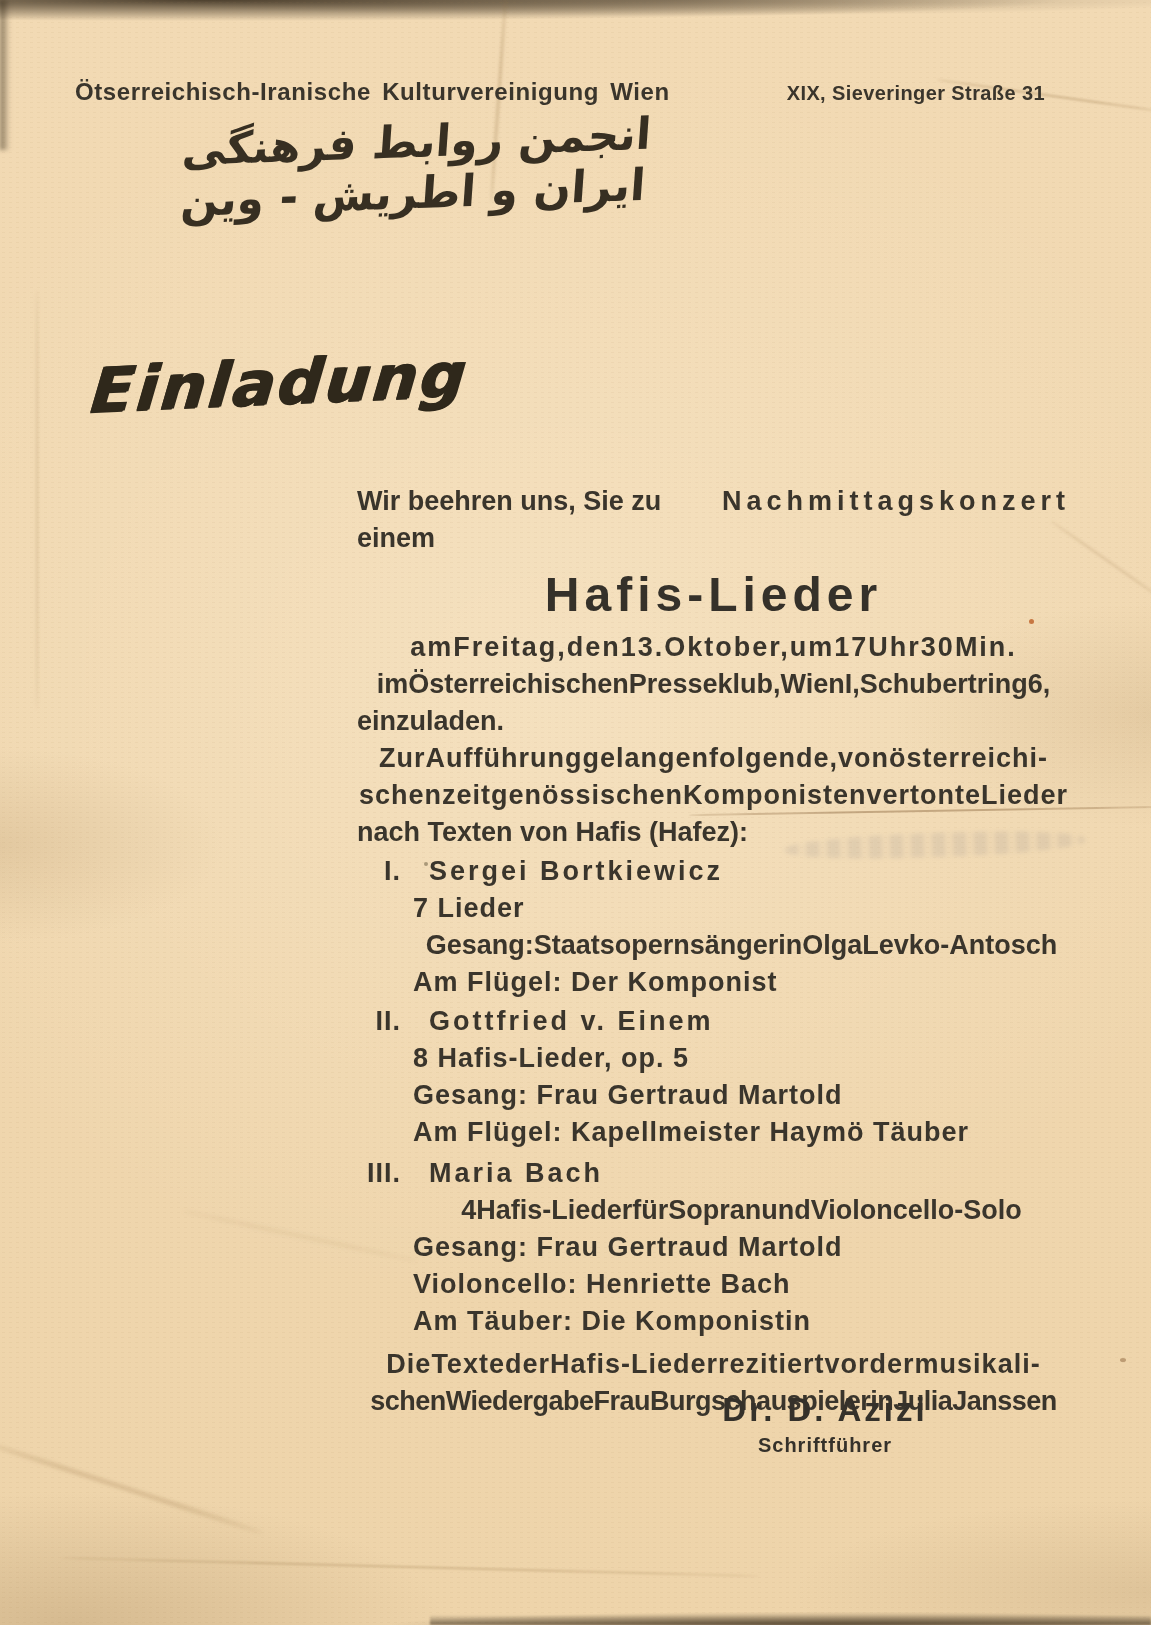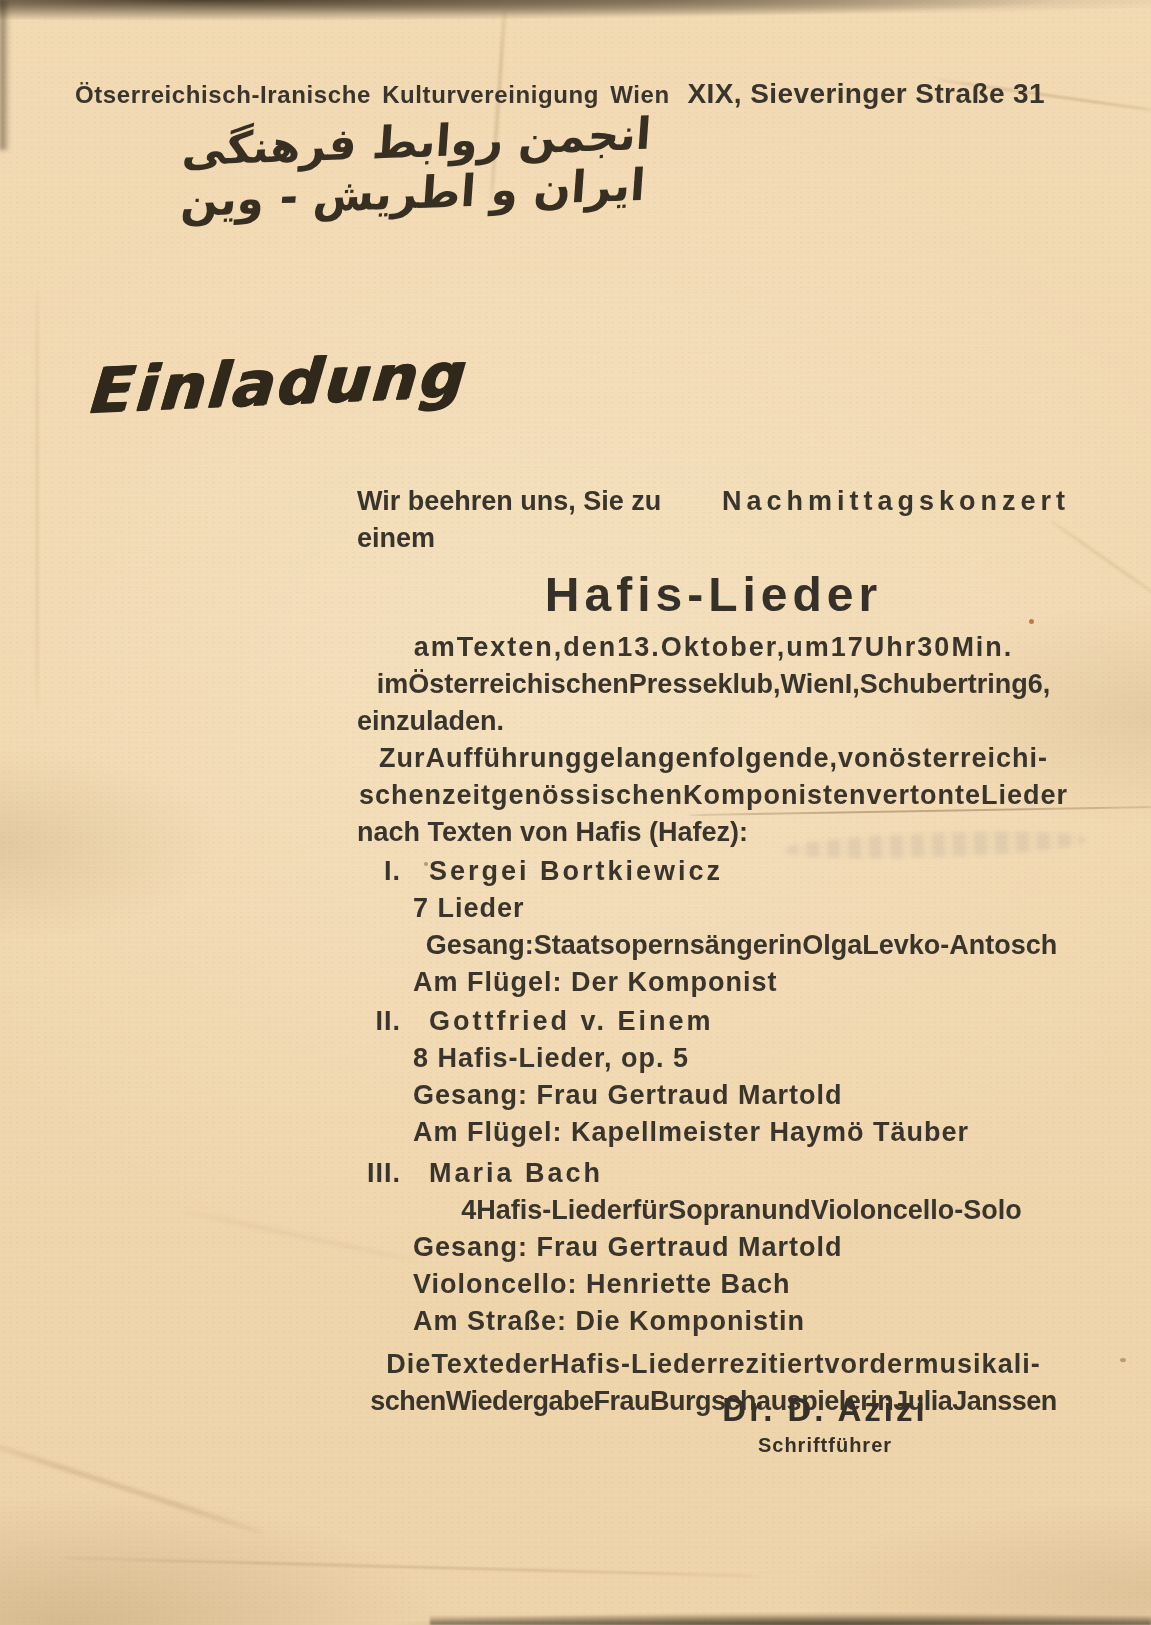--- a/index.html
+++ b/index.html
@@ -48,21 +48,21 @@
   .speck2{left:424px;top:862px;width:4px;height:4px;background:#7a6a4f;opacity:.6;}
   .speck3{left:1120px;top:1358px;width:6px;height:4px;background:rgba(140,100,60,.5);}
 
   .ink{color:#3a352c;}
   .header{
     position:absolute;left:75px;right:106px;top:78px;
     display:flex;justify-content:space-between;align-items:baseline;
     font-weight:700;
   }
   .org-name{font-size:24px;letter-spacing:.6px;word-spacing:4px;}
-  .org-address{font-size:28px;letter-spacing:.4px;}
+  .org-address{font-size:20px;letter-spacing:.4px;}
   .persian{
     position:absolute;left:150px;top:116px;width:530px;
     font-family:"DejaVu Sans",sans-serif;direction:rtl;text-align:center;
     font-size:44px;font-weight:700;color:#372f22;
     transform:rotate(-2deg) skewX(-6deg);
   }
   .einladung{
     position:absolute;left:92px;top:346px;
     font-family:"DejaVu Sans",sans-serif;font-style:italic;font-weight:800;
     font-size:62px;letter-spacing:3px;color:#2f281b;
@@ -129,21 +129,21 @@
   <main class="content">
     <div class="intro">
       <span>Wir beehren uns, Sie zu einem</span>
       <span class="ls5">Nachmittagskonzert</span>
     </div>
 
     <h1 class="title">Hafis-Lieder</h1>
 
     <div class="line justify-words ls2">
         <span>am</span>
-        <span>Texten,</span>
+        <span>Freitag,</span>
         <span>den</span>
         <span>13.</span>
         <span>Oktober,</span>
         <span>um</span>
         <span>17</span>
         <span>Uhr</span>
         <span>30</span>
         <span>Min.</span>
       </div>
     <div class="line justify-words">
@@ -206,21 +206,21 @@
         <div class="line justify-words">
             <span>4</span>
             <span>Hafis-Lieder</span>
             <span>für</span>
             <span>Sopran</span>
             <span>und</span>
             <span>Violoncello-Solo</span>
           </div>
         <div class="line ls1">Gesang: Frau Gertraud Martold</div>
         <div class="line ls1">Violoncello: Henriette Bach</div>
-        <div class="line ls1">Am Straße: Die Komponistin</div>
+        <div class="line ls1">Am Täuber: Die Komponistin</div>
       </div>
     </div>
 
     <div class="closing">
       <div class="line justify-words ls1">
           <span>Die</span>
           <span>Texte</span>
           <span>der</span>
           <span>Hafis-Lieder</span>
           <span>rezitiert</span>

